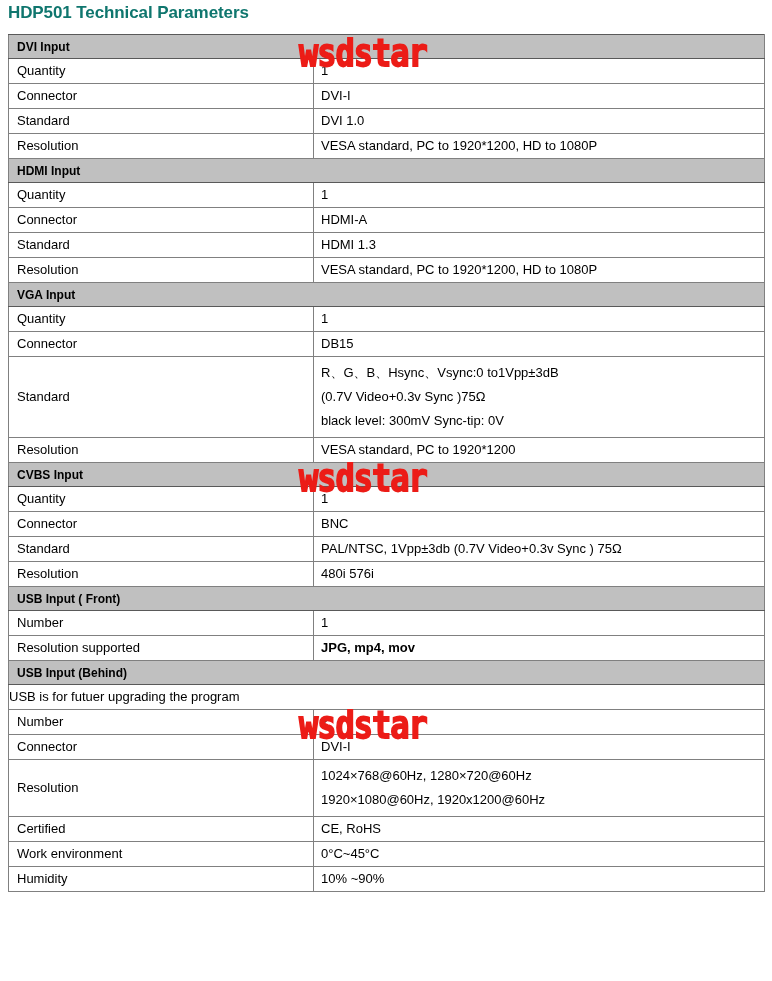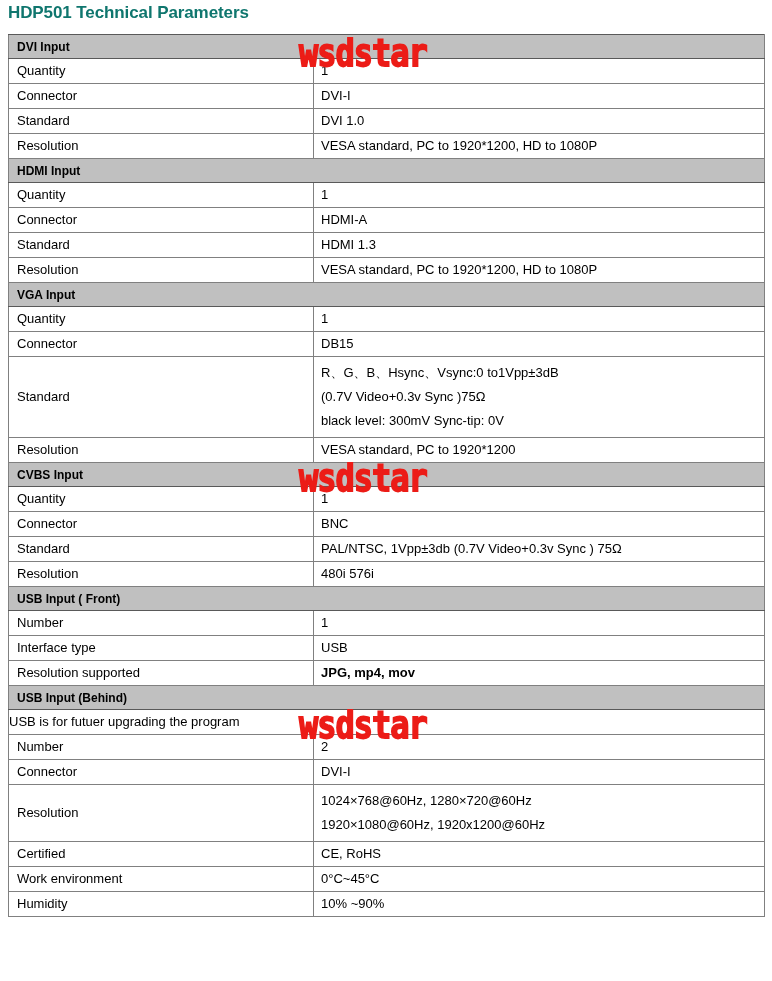--- a/index.html
+++ b/index.html
@@ -203,24 +203,20 @@
           <td class="value">480i 576i</td>
         </tr>
         <tr class="section-row">
           <td colspan="2">USB Input ( Front)</td>
         </tr>
         <tr class="data-row">
           <td class="label">Number</td>
           <td class="value">1</td>
         </tr>
         <tr class="data-row">
-          <td class="label">Interface type</td>
-          <td class="value">USB</td>
-        </tr>
-        <tr class="data-row">
           <td class="label">Resolution supported</td>
           <td class="value bold">JPG, mp4, mov</td>
         </tr>
         <tr class="section-row">
           <td colspan="2">USB Input (Behind)</td>
         </tr>
         <tr class="note-row">
           <td colspan="2">USB is for futuer upgrading the program</td>
         </tr>
         <tr class="data-row">

